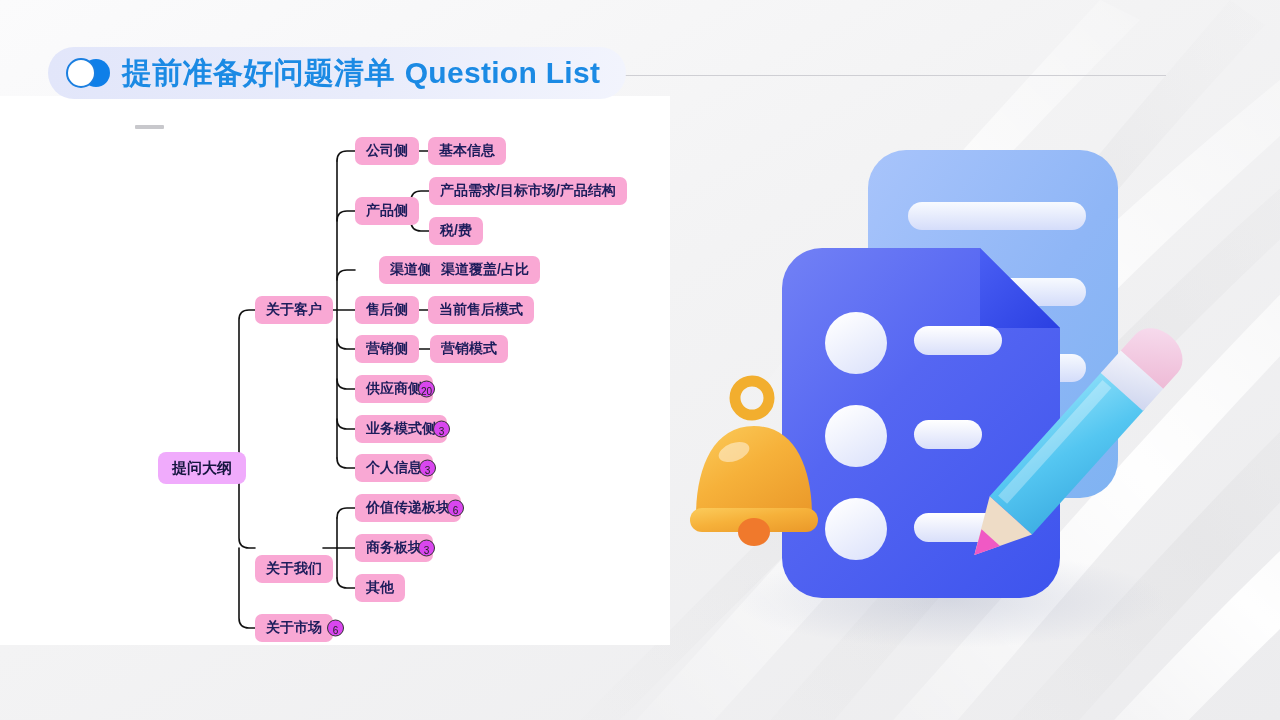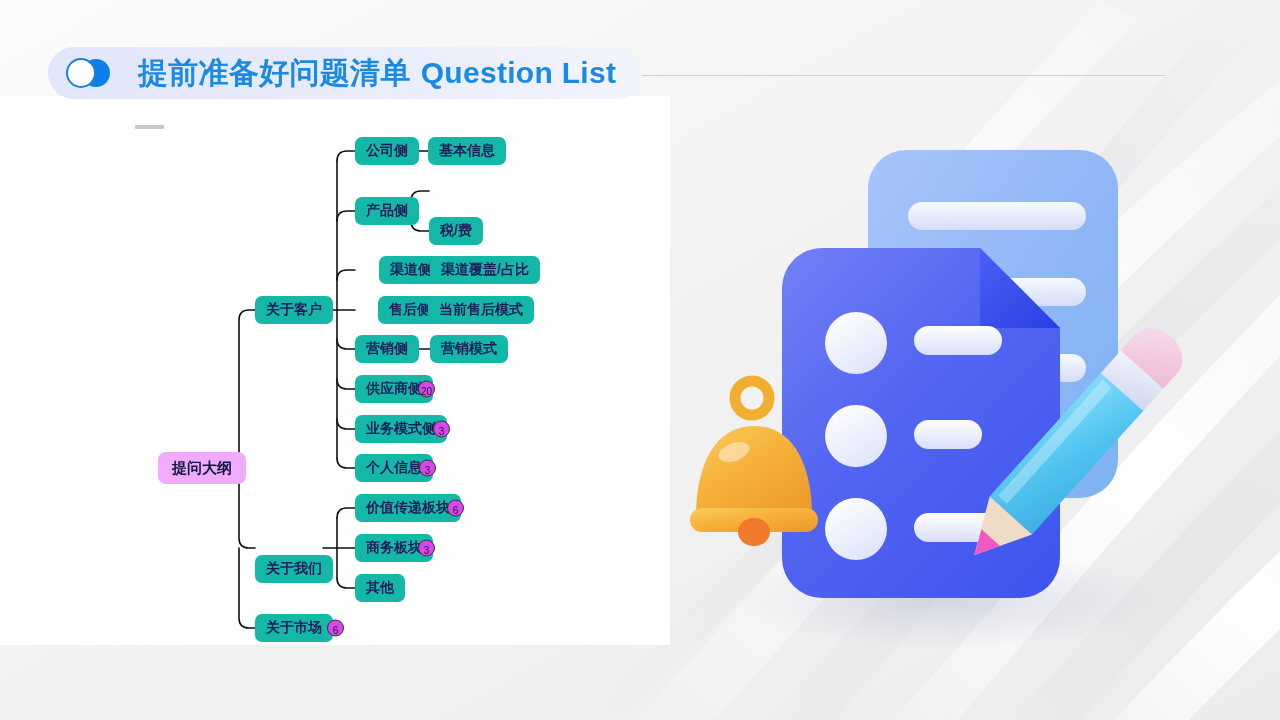--- a/index.html
+++ b/index.html
@@ -22,21 +22,21 @@
   }
 
   
   #header { position:absolute; left:0; top:0; width:100%; height:100px; z-index:6; }
   #title-rule {
     position:absolute; left:330px; top:75px; width:836px; height:1px;
     background:#cfcfd4;
   }
   #title-pill {
     position:absolute; left:48px; top:47px; height:52px; padding:0 26px 0 18px;
-    display:flex; align-items:center; gap:28px;
+    display:flex; align-items:center; gap:12px;
     background:linear-gradient(90deg,#e2e6fa 0%,#e9ecfb 55%,#f2f4fd 100%);
     border-radius:26px;
     justify-content:space-between;
   }
   #toggle-icon { position:relative; width:44px; height:30px; flex:0 0 auto; }
   #toggle-icon .c-white {
     position:absolute; left:0; top:0; width:30px; height:30px; border-radius:50%;
     background:#ffffff; border:2.5px solid #1b7fe0; z-index:2;
   }
   #toggle-icon .c-blue {
@@ -46,21 +46,21 @@
   #title-text {
     font-size:30px; font-weight:bold; color:#1b8ae4; white-space:nowrap;
     letter-spacing:.3px; line-height:1;
   }
   #title-text .en { margin-left:10px; }
 
   
   #mindmap { position:absolute; left:0; top:0; width:700px; height:720px; z-index:4; }
   .node {
     position:absolute; display:flex; align-items:center; justify-content:center;
-    background:#14b8a6; border-radius:7px;
+    background:#f9a8d4; border-radius:7px;
     color:#1d1d5c; font-size:14px; font-weight:bold; white-space:nowrap;
     height:28px; padding:0 11px;
     transform:translateY(-50%);
   }
   .node.root {
     background:#f0abfc; color:#15153f; height:32px; padding:0 14px; font-size:15px;
     border-radius:8px;
   }
   .badge {
     position:absolute; transform:translate(0,-50%);
@@ -185,21 +185,21 @@
 
   <div class="node" style="left:355px; top:151px;">
     <span>公司侧</span>
   </div>
   <div class="node" style="left:355px; top:211px;">
     <span>产品侧</span>
   </div>
   <div class="node" style="left:355px; top:270px;margin-left:24px;">
     <span>渠道侧</span>
   </div>
-  <div class="node" style="left:355px; top:310px;margin-left:23px;">
+  <div class="node" style="left:355px; top:310px;">
     <span>售后侧</span>
   </div>
   <div class="node" style="left:355px; top:349px;">
     <span>营销侧</span>
   </div>
   <div class="node" style="left:355px; top:389px;">
     <span>供应商侧</span>
   </div>
   <div class="badge" style="left:418px; top:389px;">
     <span>20</span>
@@ -212,20 +212,23 @@
   </div>
   <div class="node" style="left:355px; top:468px;">
     <span>个人信息</span>
   </div>
   <div class="badge" style="left:419px; top:468px;">
     <span>3</span>
   </div>
 
   <div class="node" style="left:428px; top:151px;">
     <span>基本信息</span>
+  </div>
+  <div class="node" style="left:429px; top:191px;">
+    <span>产品需求/目标市场/产品结构</span>
   </div>
   <div class="node" style="left:429px; top:231px;">
     <span>税/费</span>
   </div>
   <div class="node" style="left:430px; top:270px;">
     <span>渠道覆盖/占比</span>
   </div>
   <div class="node" style="left:428px; top:310px;">
     <span>当前售后模式</span>
   </div>

